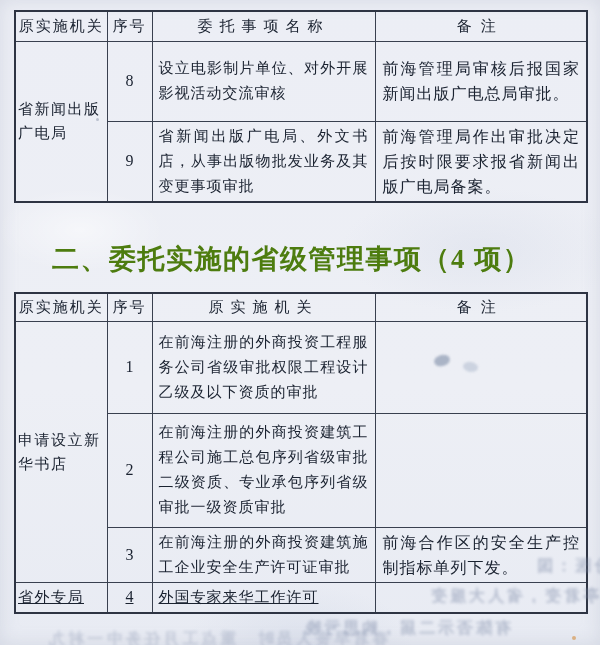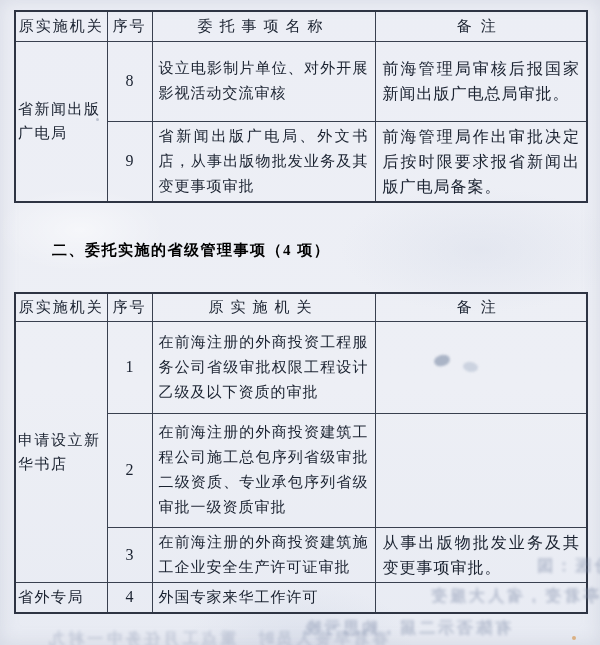--- a/index.html
+++ b/index.html
@@ -20,22 +20,22 @@
   #t1{top:10px;}
   #t2{top:292px;}
   .hdr{font-size:15px;text-align:center;letter-spacing:2px;}
   .hdr-wide{letter-spacing:7px;}
   .hdr-note{letter-spacing:9px;}
   .agency{font-size:15px;text-align:left;letter-spacing:1.5px;line-height:24px;padding:0 2px;}
   .num{font-size:16px;text-align:center;font-family:"Liberation Serif","DejaVu Serif",serif;}
   .item{font-size:15px;letter-spacing:1px;line-height:25px;padding:2px 6px;text-align:justify;text-justify:inter-character;}
   .note{font-size:16px;letter-spacing:1px;line-height:25px;padding:2px 6px 2px 7px;text-align:justify;text-justify:inter-character;}
   .section-title{
-    position:absolute;left:52px;top:241px;font-size:15px;font-weight:bold;
-    letter-spacing:1.5px;color:#000000;white-space:nowrap;
+    position:absolute;left:52px;top:241px;font-size:27px;font-weight:bold;
+    letter-spacing:1.5px;color:#4d7c0f;white-space:nowrap;
   }
   .bleed{
     position:absolute;transform:scaleX(-1);filter:blur(1.7px);opacity:.48;
     color:#7e8ba8;font-size:16px;letter-spacing:3px;white-space:nowrap;
     pointer-events:none;font-weight:bold;
   }
   .bleed2{opacity:.32;}
   .smudge{position:absolute;border-radius:50%;filter:blur(1.2px);pointer-events:none;}
   .smudge-a{left:434px;top:355px;width:16px;height:11px;background:#aab4c6;transform:rotate(-15deg);}
   .smudge-b{left:463px;top:362px;width:15px;height:10px;background:#ccd3e0;transform:rotate(10deg);}
@@ -97,23 +97,23 @@
     <td class="note"></td>
   </tr>
   <tr style="height:114px;">
     <td class="num">2</td>
     <td class="item">在前海注册的外商投资建筑工程公司施工总包序列省级审批二级资质、专业承包序列省级审批一级资质审批</td>
     <td class="note"></td>
   </tr>
   <tr style="height:52px;">
     <td class="num">3</td>
     <td class="item">在前海注册的外商投资建筑施工企业安全生产许可证审批</td>
-    <td class="note">从事出版物批发业务及其变更事项审批。</td>
+    <td class="note">前海合作区的安全生产控制指标单列下发。</td>
   </tr>
-  <tr style="height:29px;">
+  <tr style="height:29px;text-decoration:underline;">
     <td class="agency">省外专局</td>
     <td class="num">4</td>
     <td class="item">外国专家来华工作许可</td>
     <td class="note"></td>
   </tr>
 </tbody>
   </table>
 
 <div class="bleed" style="left:534px;top:556px;">分医：国</div>
 <div class="bleed" style="left:428px;top:586px;">春亭君变，省人大服变</div>

